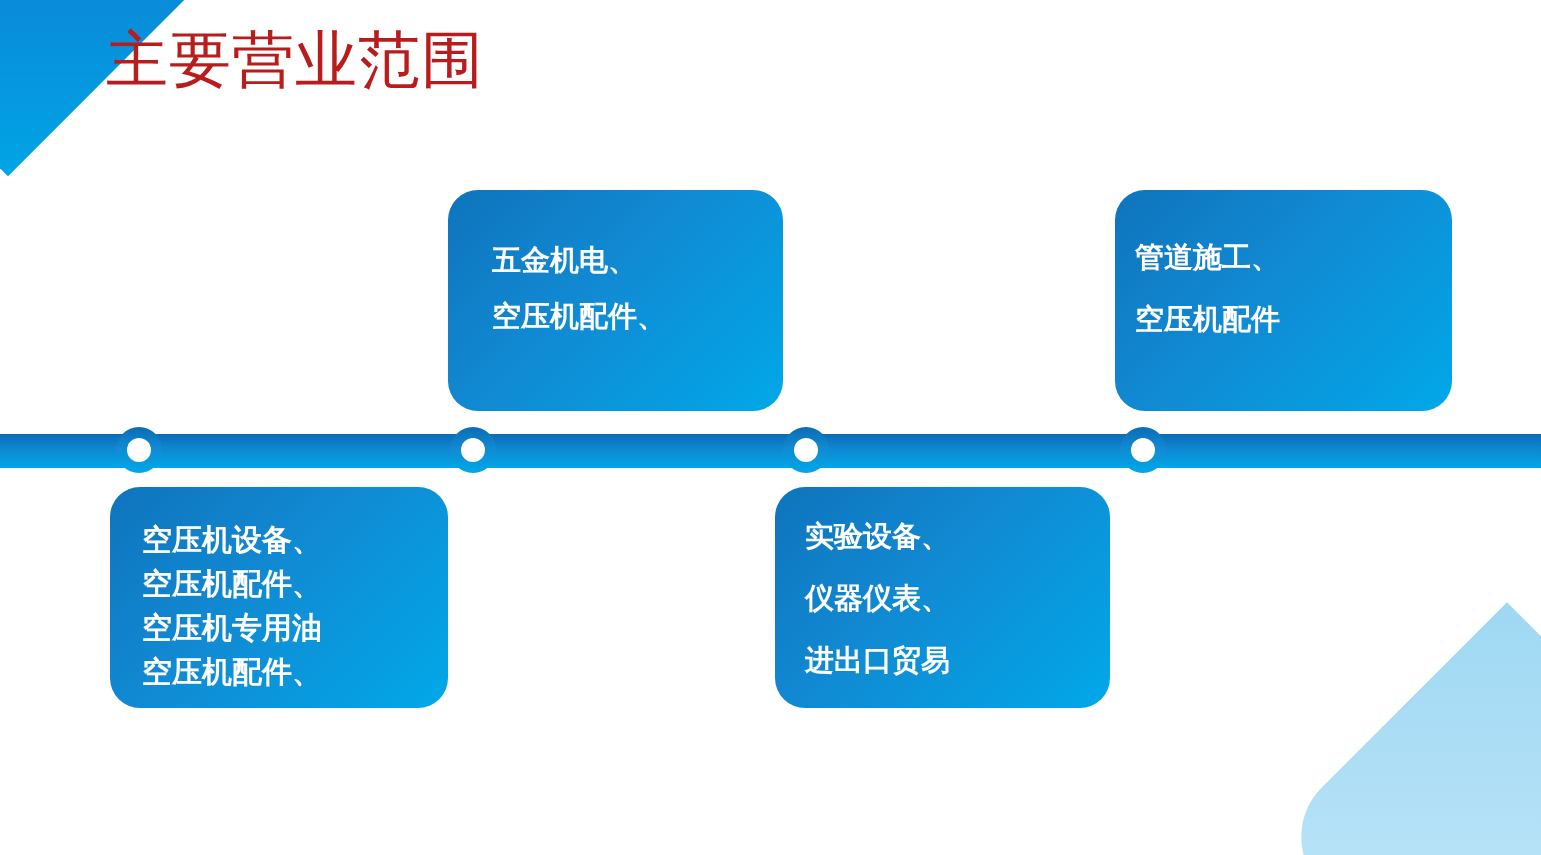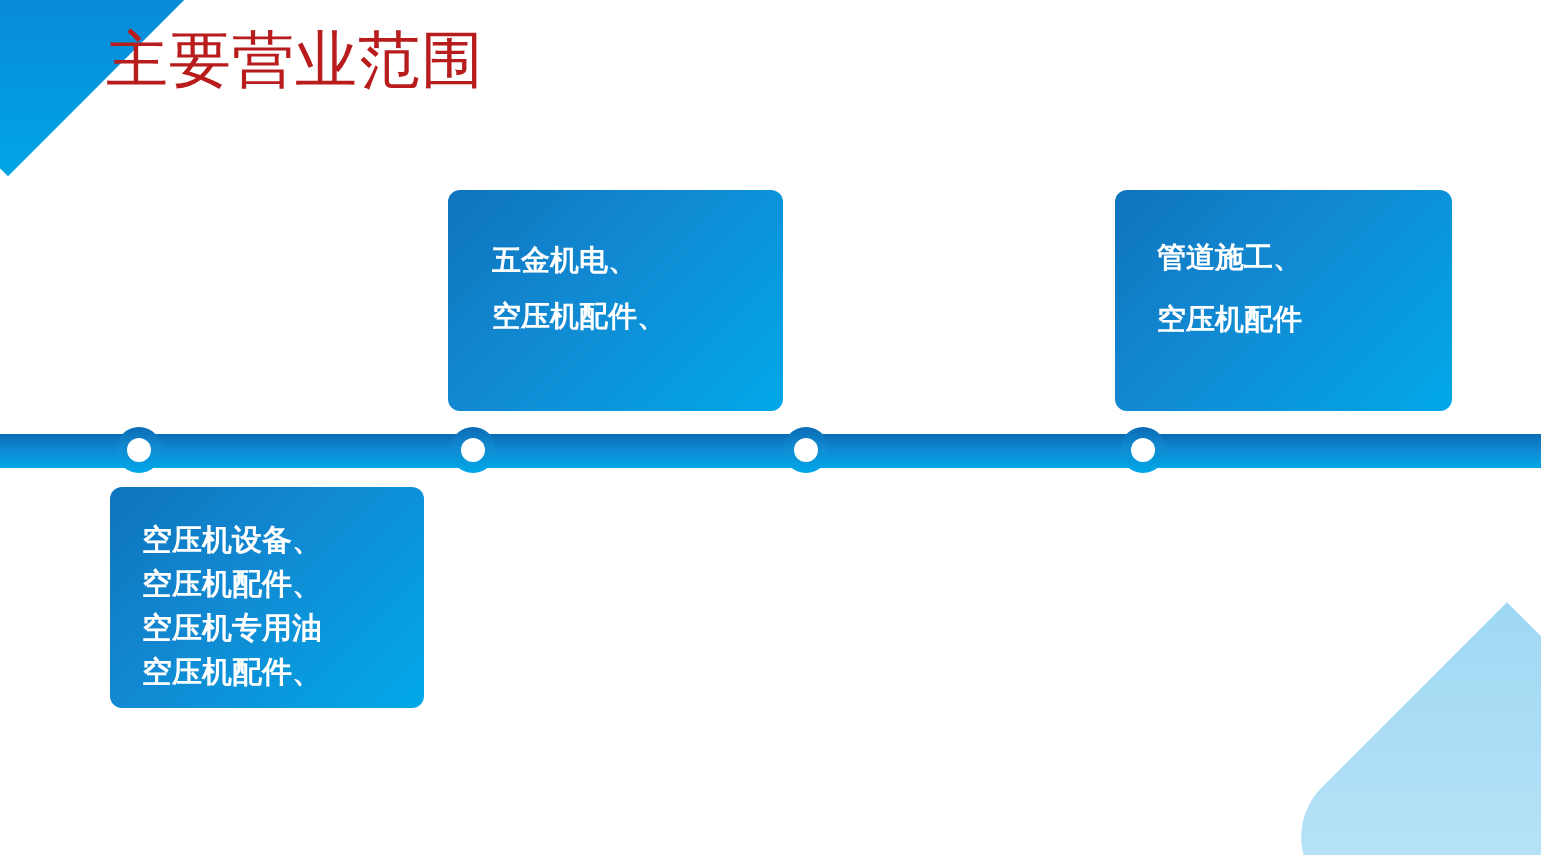--- a/index.html
+++ b/index.html
@@ -81,38 +81,38 @@
     content: "";
     width: 24px;
     height: 24px;
     border-radius: 50%;
     background: #ffffff;
   }
 
   
   .card {
     position: absolute;
-    border-radius: 12px;
+    border-radius: 30px;
     background: linear-gradient(135deg, #0e74bd 0%, #1189d2 42%, #01a8e8 100%);
     color: #ffffff;
     box-sizing: border-box;
     display: flex;
     flex-direction: column;
     justify-content: center;
   }
   .card .line {
     font-weight: bold;
     white-space: nowrap;
   }
 
   
   #card-1 {
     left: 110px;
     top: 487px;
-    width: 314px;
+    width: 338px;
     height: 221px;
     padding: 16px 0 0 32px;
   }
   #card-1 .line {
     font-size: 30px;
     line-height: 44px;
   }
 
   
   #card-2 {
@@ -141,21 +141,21 @@
     font-size: 29px;
     line-height: 62px;
   }
 
   
   #card-4 {
     left: 1115px;
     top: 190px;
     width: 337px;
     height: 221px;
-    padding: 0 0 0 42px;
+    padding: 0 0 0 20px;
     justify-content: flex-start;
   }
   #card-4 .line {
     font-size: 29px;
     line-height: 62px;
   }
   #card-4 .lines-wrap { margin-top: 36px; }
 </style>
 </head>
 <body>
@@ -183,20 +183,27 @@
     </div>
   </div>
 
   <div class="card" id="card-2">
     <div class="lines-wrap">
       <div class="line">五金机电、</div>
       <div class="line">空压机配件、</div>
     </div>
   </div>
 
+  <div class="card" id="card-3">
+    <div class="lines-wrap">
+      <div class="line">实验设备、</div>
+      <div class="line">仪器仪表、</div>
+      <div class="line">进出口贸易</div>
+    </div>
+  </div>
 
   <div class="card" id="card-4">
     <div class="lines-wrap">
       <div class="line">管道施工、</div>
       <div class="line">空压机配件</div>
     </div>
   </div>
 
 </div>
 

